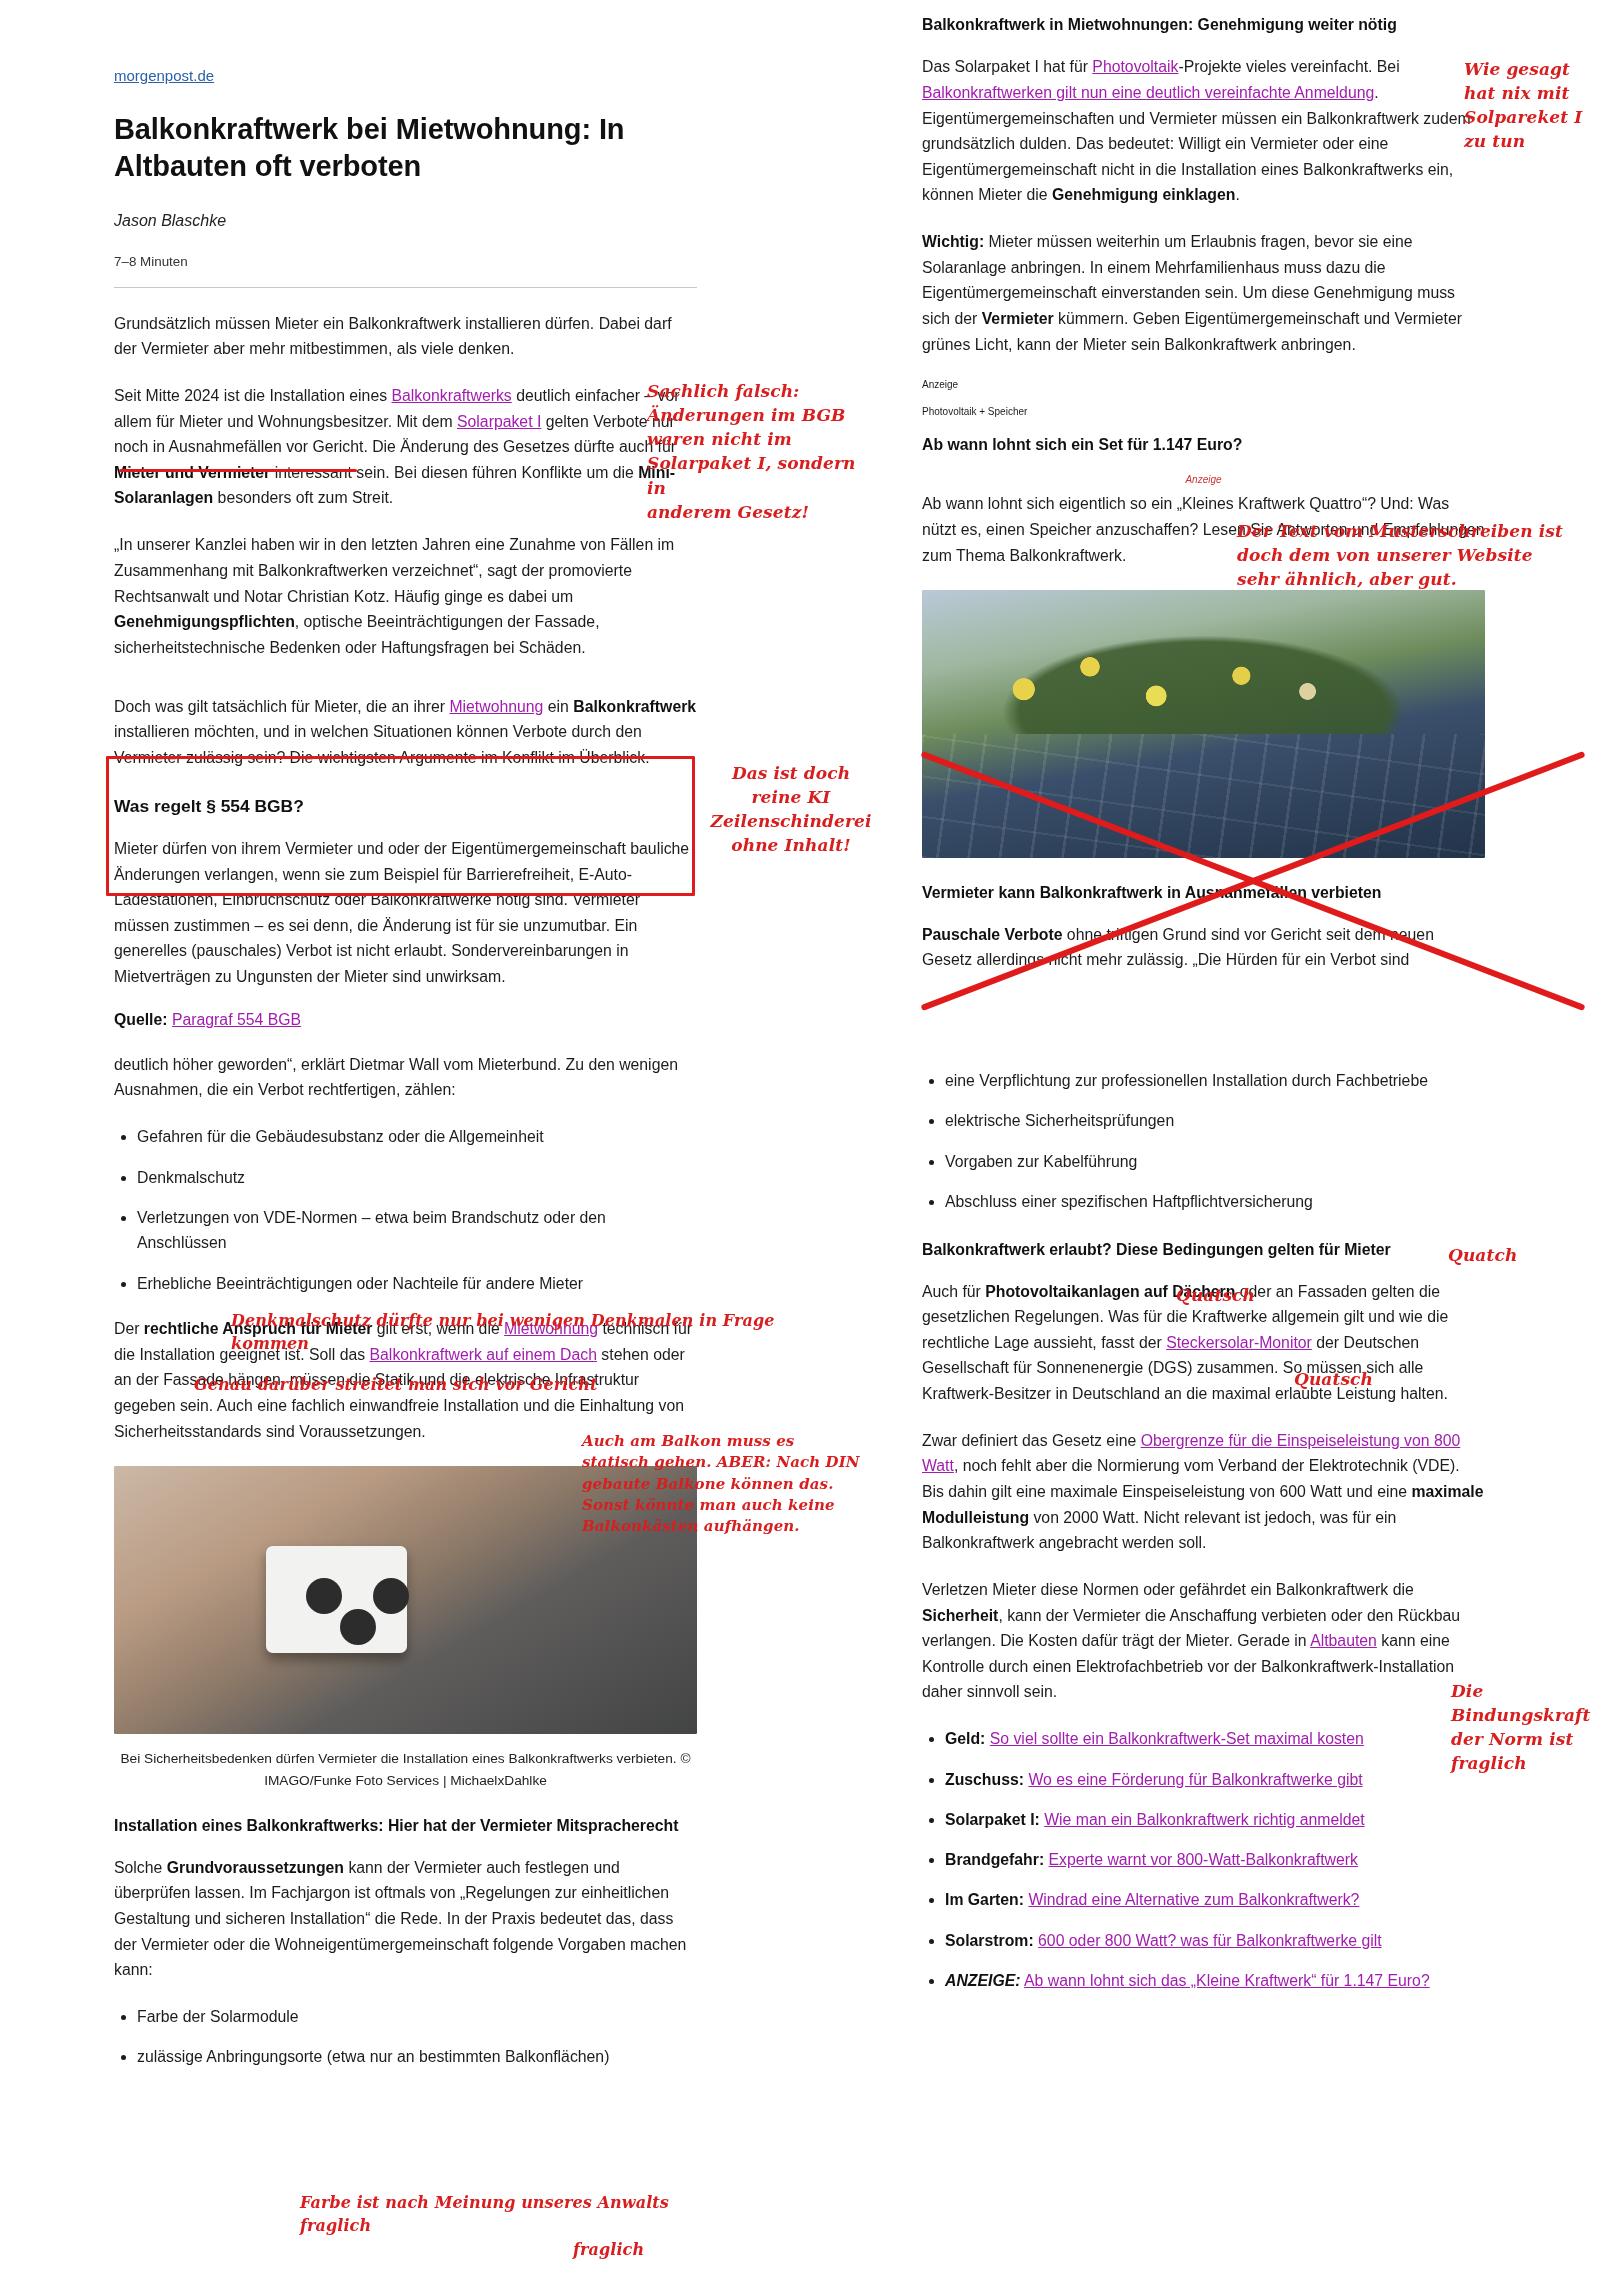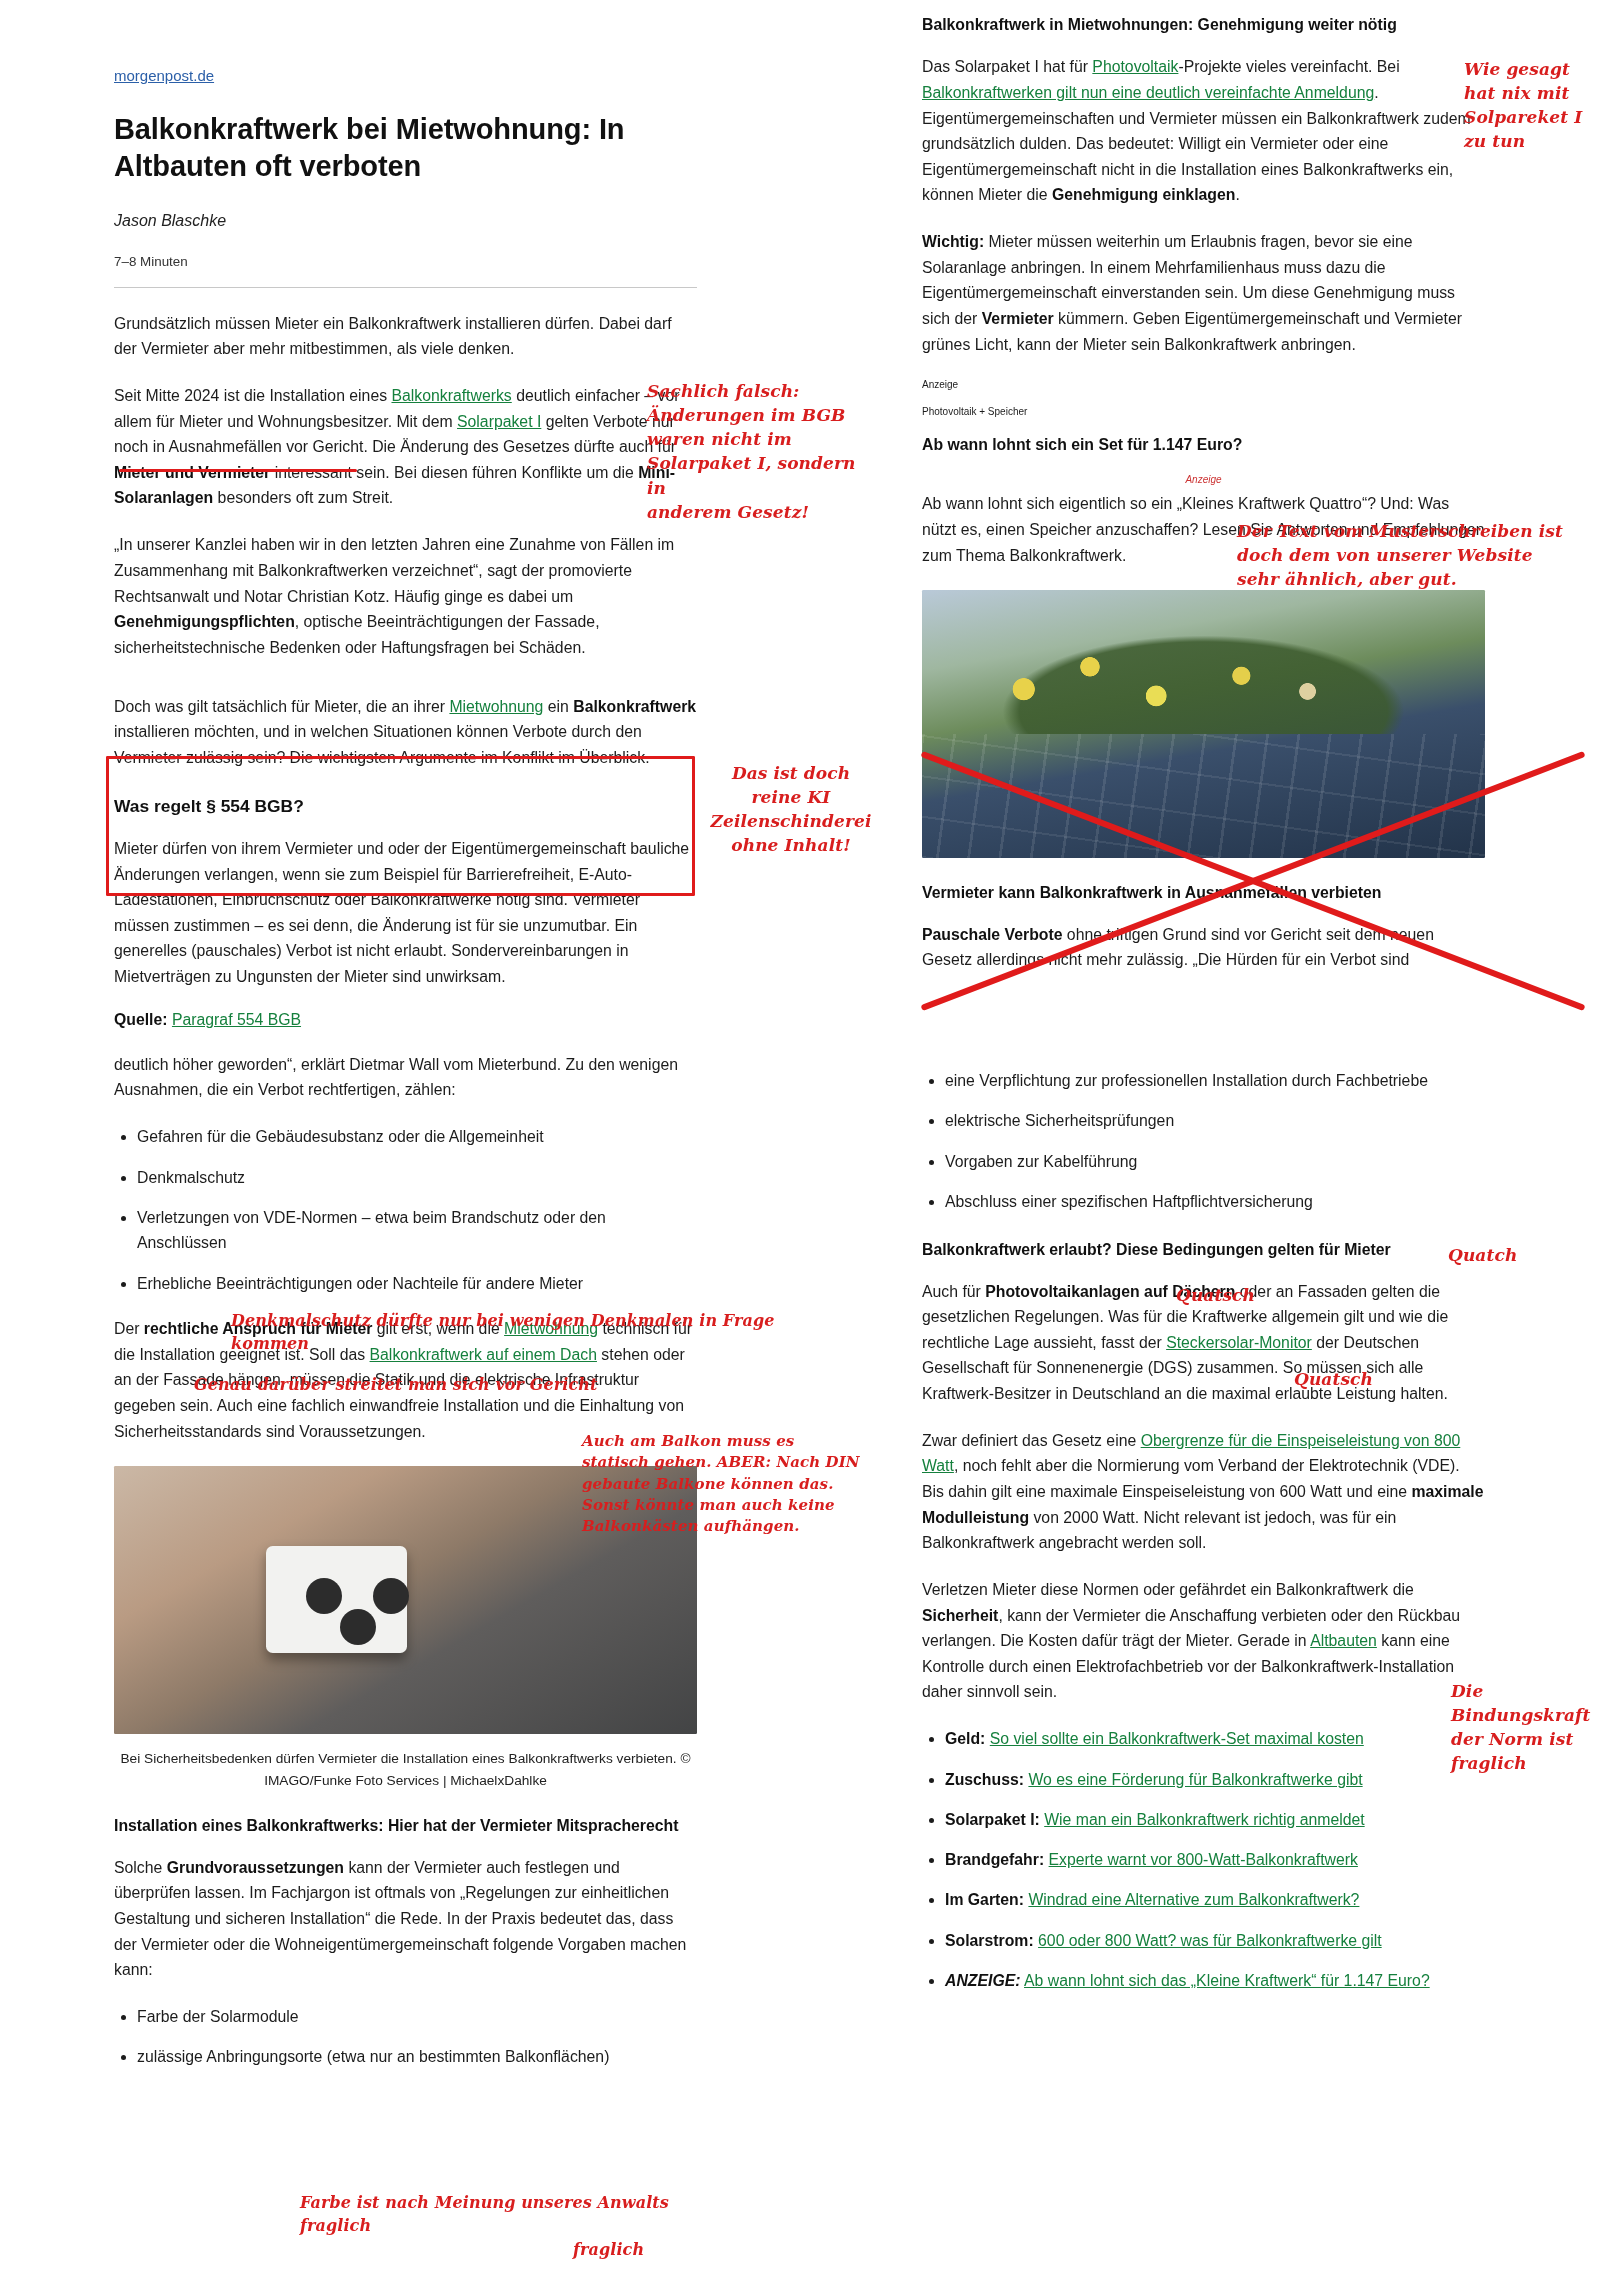--- a/index.html
+++ b/index.html
@@ -64,21 +64,21 @@
     border-top: 0.7px solid #c8c8c8;
     margin: 0 0 23px 0;
   }
   p.body {
     font-size: 15.8px;
     line-height: 1.62;
     margin: 0 0 21.4px 0;
     color: #1c1c1c;
   }
   a.inline {
-    color: #15803d;
+    color: #a21caf;
     text-decoration: underline;
   }
   strong { font-weight: bold; color: #111; }
   h2.sub {
     font-size: 17.4px;
     font-weight: bold;
     margin: 25.5px 0 19px 0;
     color: #111;
   }
   h3.subsmall {

